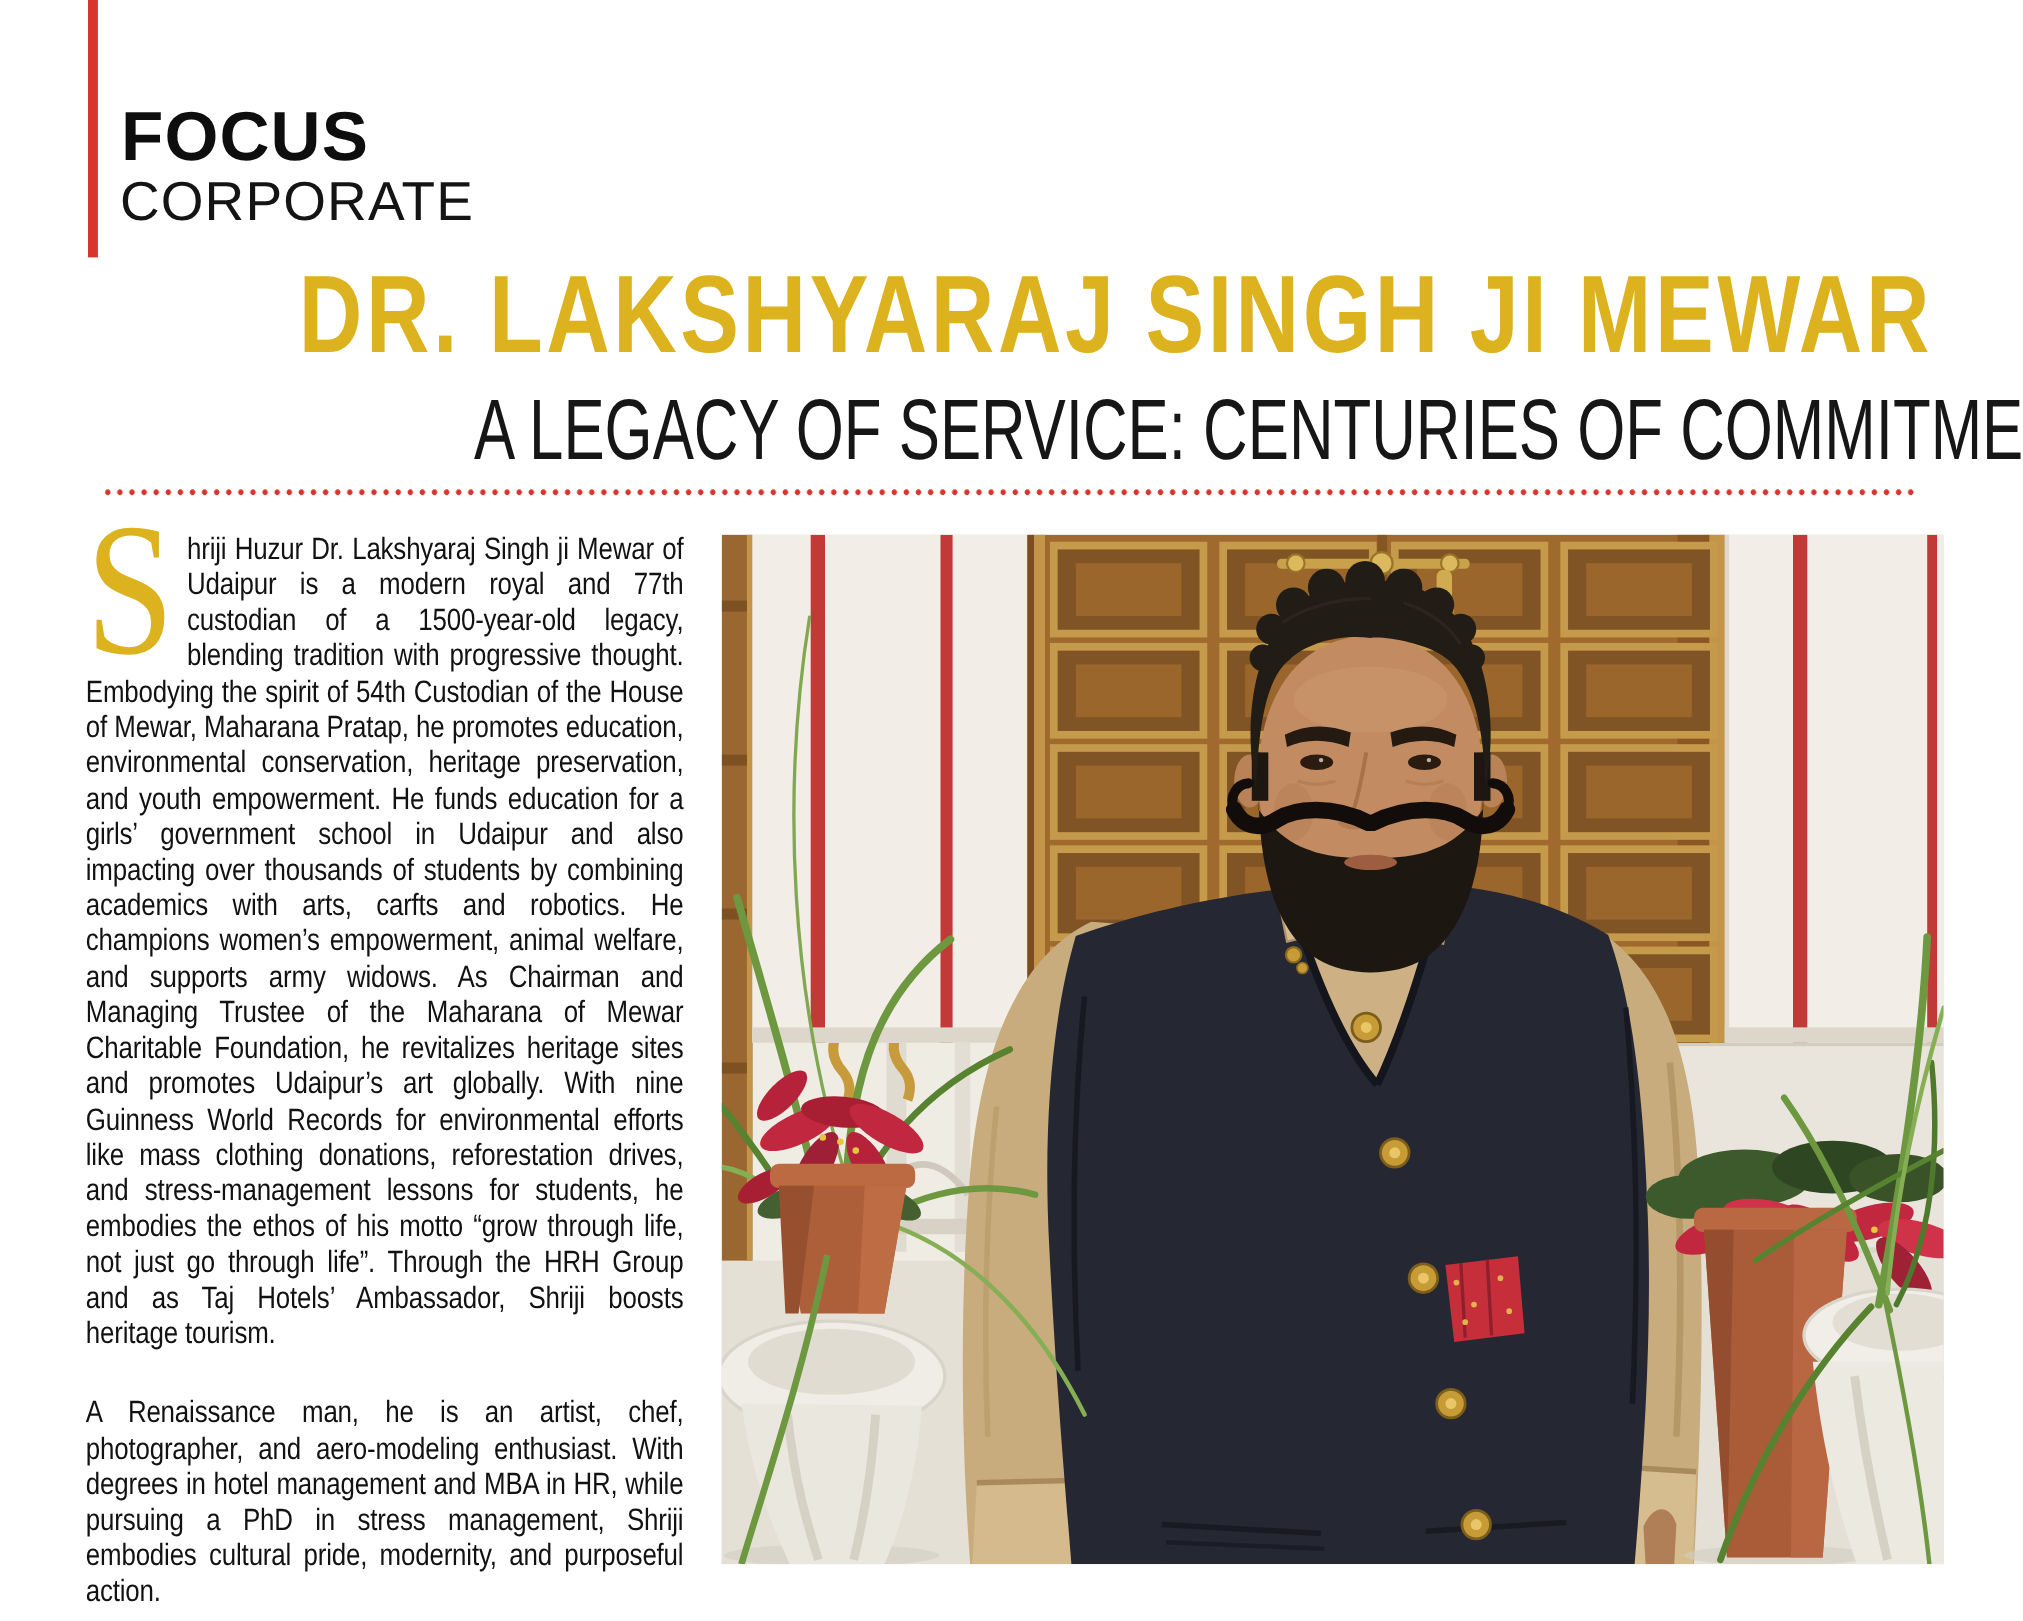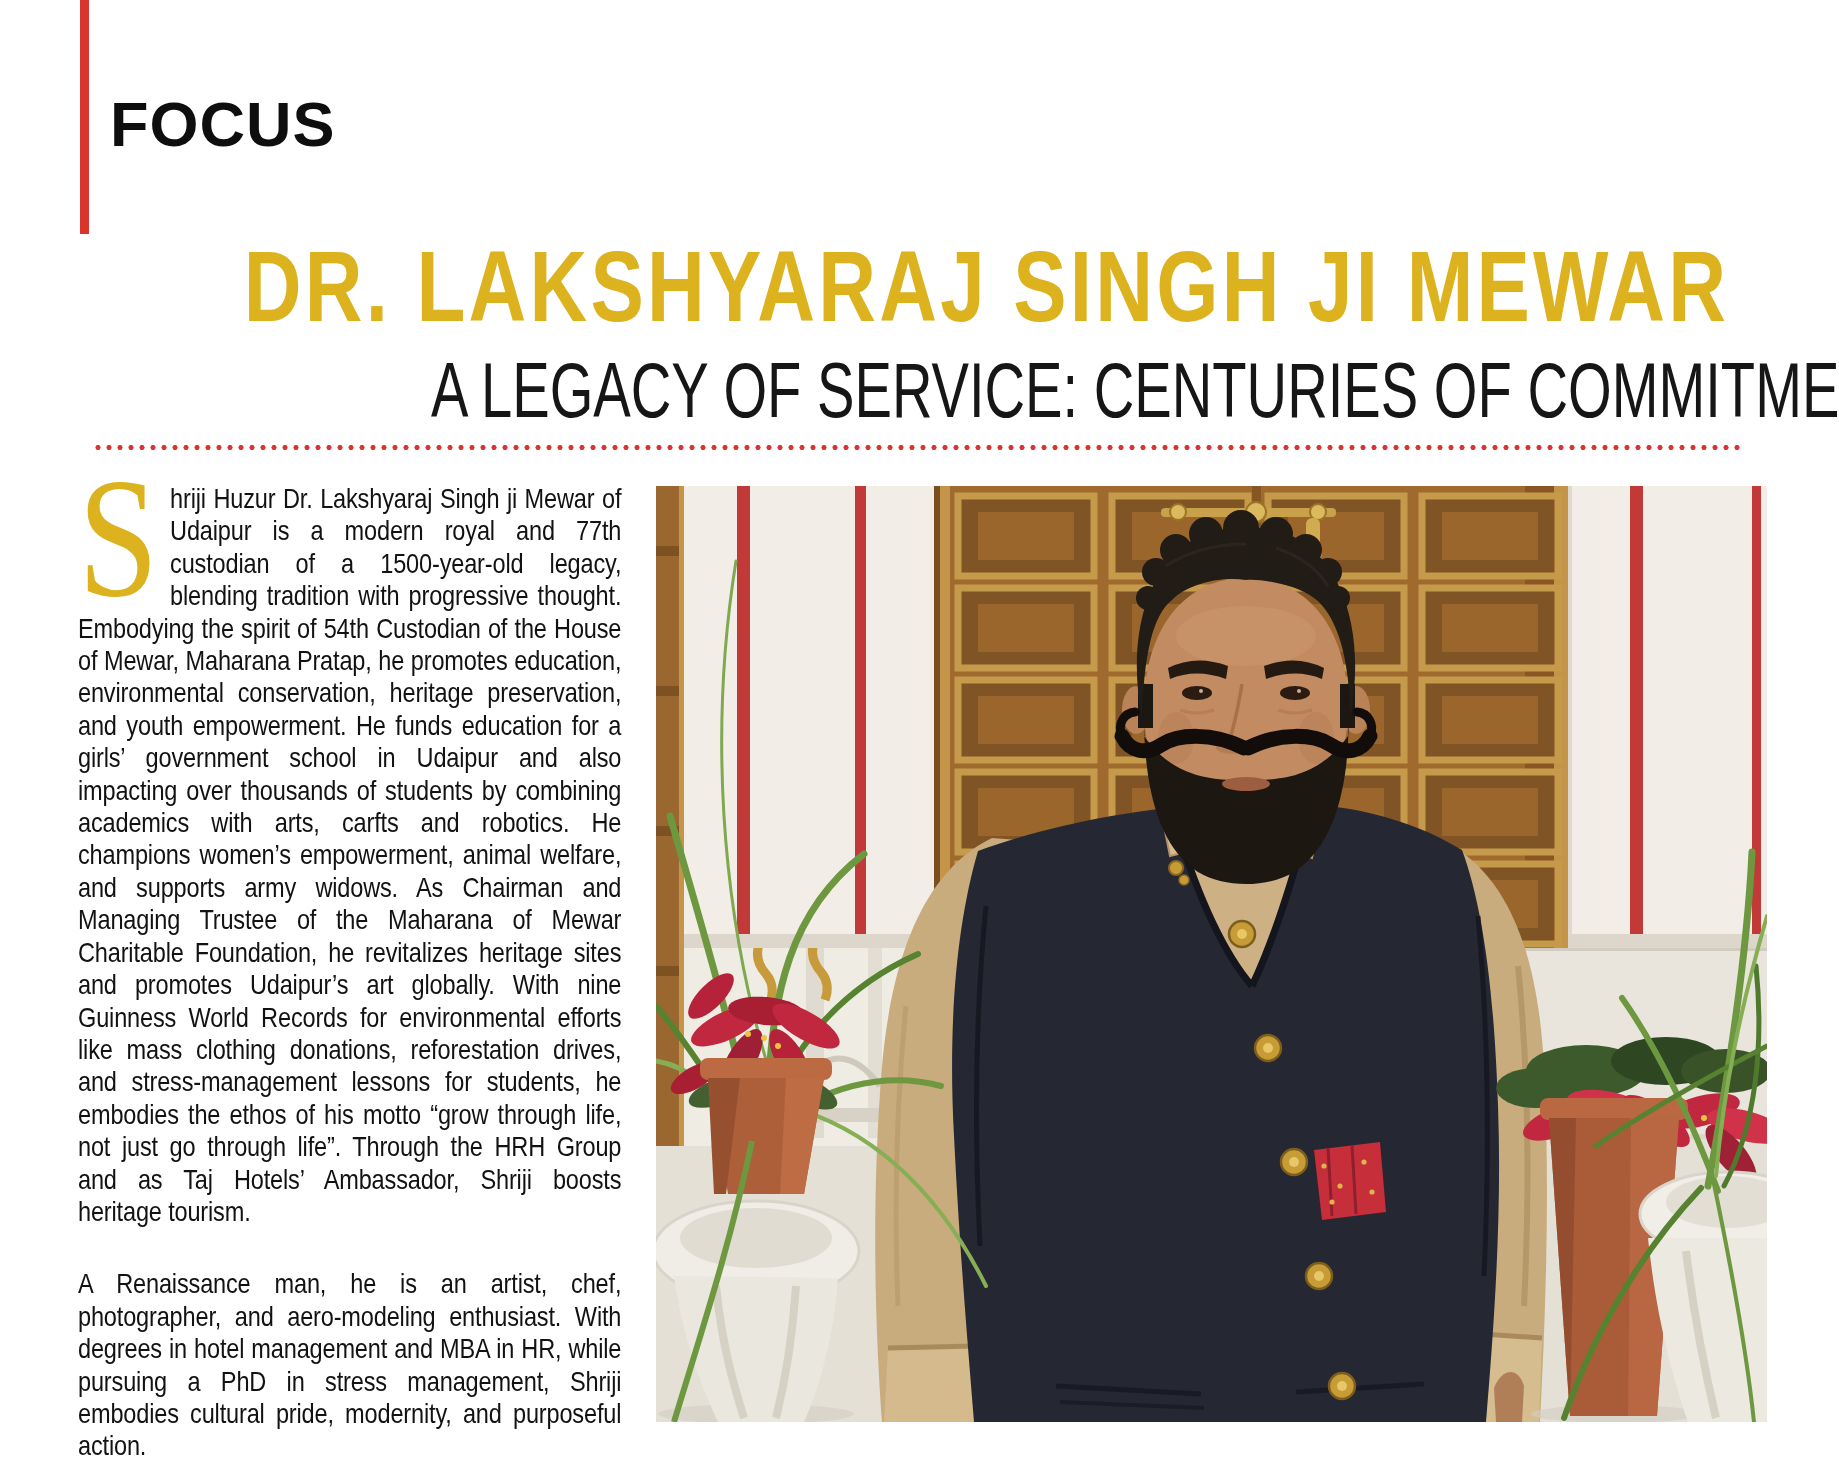--- a/index.html
+++ b/index.html
@@ -7,21 +7,21 @@
   .page{position:relative;width:1839px;height:1474px;background:#ffffff;overflow:hidden;}
 
   
   .red-bar{position:absolute;left:80px;top:0;width:9px;height:234px;background:#D8352C;}
   .kicker-focus{position:absolute;left:110px;top:101px;font-size:63px;font-weight:bold;
     letter-spacing:1px;color:#0e0e0e;line-height:46px;white-space:nowrap;}
   .kicker-corporate{position:absolute;left:109px;top:158px;font-size:50px;font-weight:400;
     letter-spacing:1px;color:#141414;line-height:50px;white-space:nowrap;}
 
   
-  .headline{position:absolute;left:58px;top:236px;width:1692px;text-align:center;white-space:nowrap;text-decoration:underline;}
+  .headline{position:absolute;left:86px;top:236px;width:1692px;text-align:center;white-space:nowrap;text-decoration:underline;}
   .headline .scale{display:inline-block;transform:scaleX(0.80);transform-origin:50% 50%;
     font-size:100px;line-height:100px;font-weight:bold;color:#DCB21E;letter-spacing:4px;}
   .subheadline{position:absolute;left:74px;top:348px;width:1692px;text-align:center;white-space:nowrap;}
   .subheadline .scale{display:inline-block;transform:scaleX(0.72);transform-origin:50% 50%;
     font-size:78px;line-height:84px;font-weight:400;color:#161616;letter-spacing:0px;}
 
   
   .dotted{position:absolute;left:95px;top:444px;width:1646px;height:7px;
     background-image:radial-gradient(circle at 3px 3.5px,#D8352C 2.3px,rgba(0,0,0,0) 2.8px);
     background-size:11px 7px;background-repeat:repeat-x;}
@@ -40,20 +40,21 @@
     background:#ece8e0;}
   .photo svg{display:block;}
 </style>
 </head>
 <body>
 
 <div class="page">
 
   <div class="red-bar"></div>
   <div class="kicker-focus">FOCUS</div>
+  <div class="kicker-corporate">CORPORATE</div>
 
   <h1 class="headline" style="margin:0;font-weight:normal;"><span class="scale">DR. LAKSHYARAJ SINGH JI MEWAR</span></h1>
 
   <h2 class="subheadline" style="margin:0;font-weight:normal;"><span class="scale">A LEGACY OF SERVICE: CENTURIES OF COMMITMENT TO SOCIETY</span></h2>
 
   <div class="dotted"></div>
 
   <div class="article">
     <p><span class="dropcap">S</span><span>hriji Huzur Dr. Lakshyaraj Singh ji Mewar of Udaipur is a modern royal and 77th custodian of a 1500-year-old legacy, blending tradition with progressive thought. Embodying the spirit of 54th Custodian of the House of Mewar, Maharana Pratap, he promotes education, environmental conservation, heritage preservation, and youth empowerment. He funds education for a girls’ government school in Udaipur and also impacting over thousands of students by combining academics with arts, carfts and robotics. He champions women’s empowerment, animal welfare, and supports army widows. As Chairman and Managing Trustee of the Maharana of Mewar Charitable Foundation, he revitalizes heritage sites and promotes Udaipur’s art globally. With nine Guinness World Records for environmental efforts like mass clothing donations, reforestation drives, and stress-management lessons for students, he embodies the ethos of his motto “grow through life, not just go through life”. Through the HRH Group and as Taj Hotels’ Ambassador, Shriji boosts heritage tourism.</span></p>
     <p class="second">A Renaissance man, he is an artist, chef, photographer, and aero-modeling enthusiast. With degrees in hotel management and MBA in HR, while pursuing a PhD in stress management, Shriji embodies cultural pride, modernity, and purposeful action.</p>

